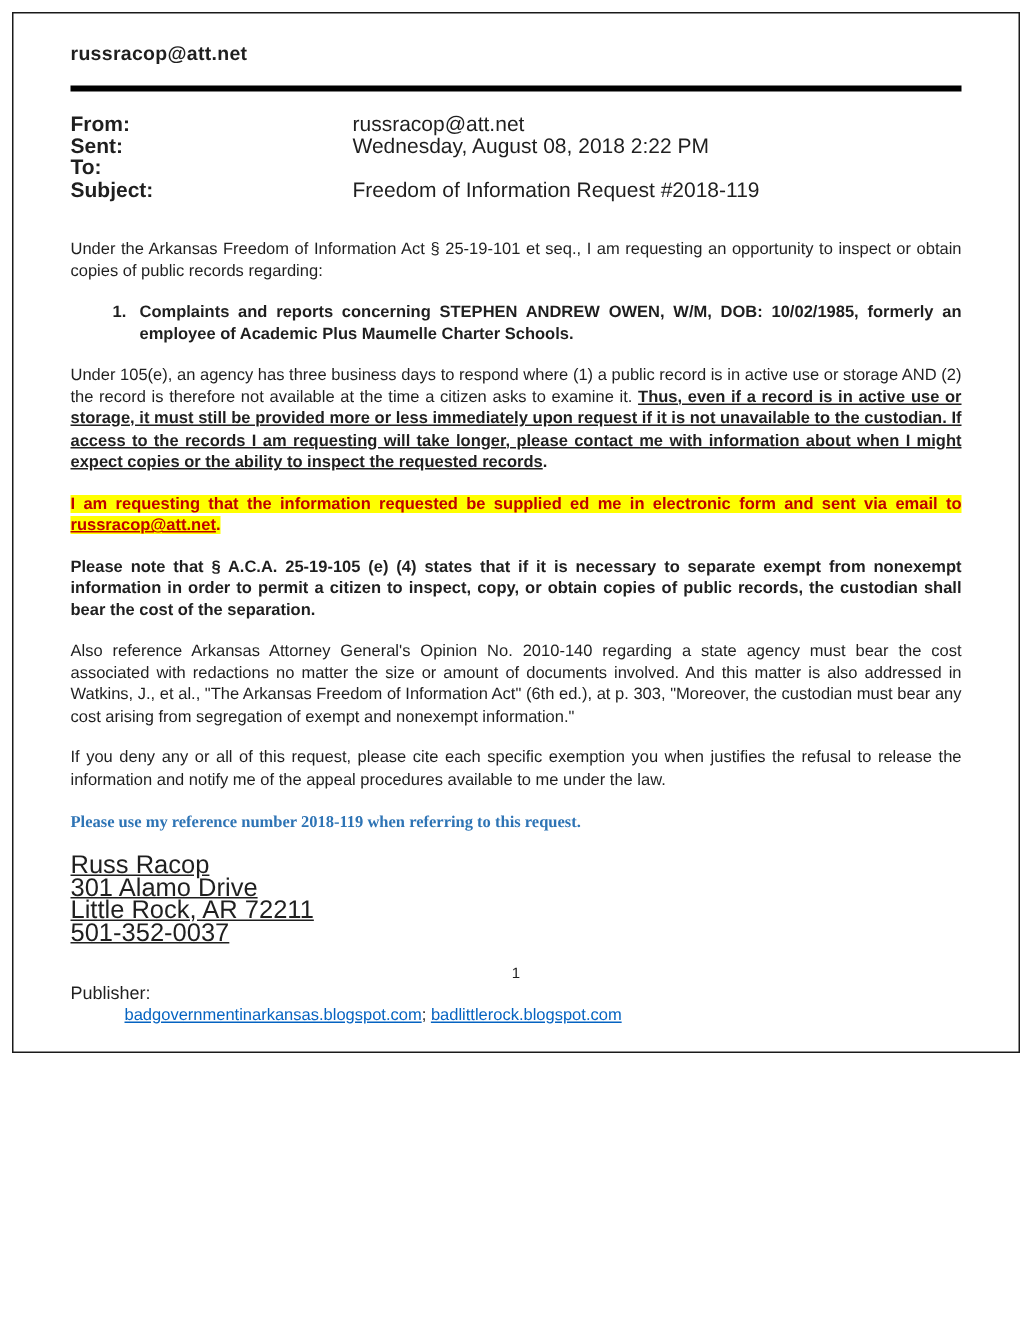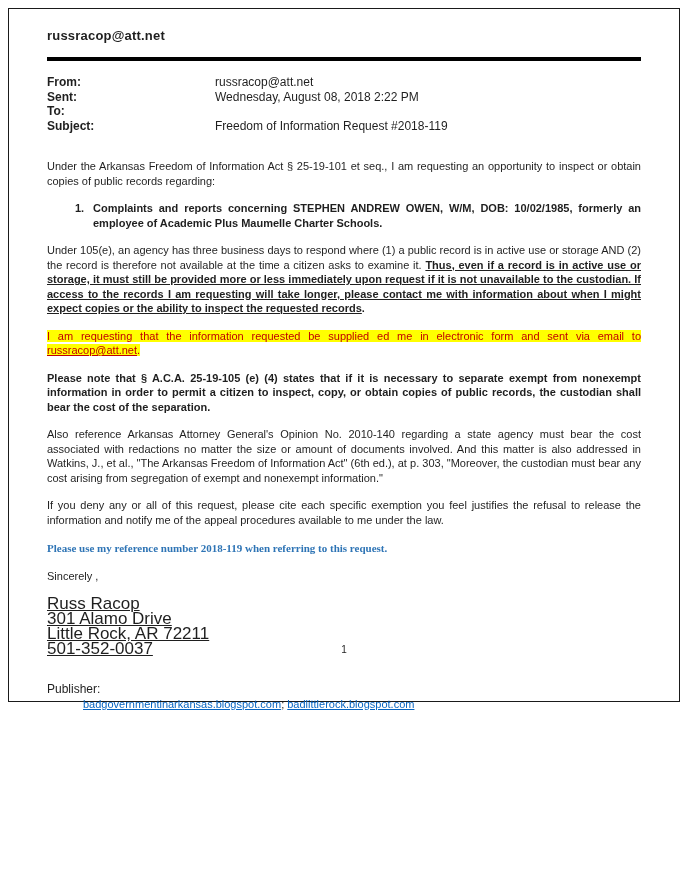--- a/index.html
+++ b/index.html
@@ -34,22 +34,23 @@
     margin-bottom: 14px;
   }
   .title-rule {
     height: 4px;
     background: #000000;
     margin-bottom: 14px;
   }
   .email-meta { margin-bottom: 26px; }
   .meta-row {
     display: flex;
-    font-size: 12px;
+    font-size: 14px;
     line-height: 14.5px;
+    gap: 20px;
   }
   .meta-label { width: 168px; font-weight: bold; flex: 0 0 168px; }
   .meta-value { flex: 1; }
 
   .para {
     font-size: 11px;
     line-height: 14.5px;
     text-align: justify;
     margin-bottom: 13px;
   }
@@ -63,21 +64,21 @@
     font-weight: bold;
     margin: 0 0 13px 28px;
     text-align: justify;
   }
   .list-num { flex: 0 0 18px; }
   .list-text { flex: 1; }
 
   .hl {
     background: #ffff00;
     color: #c00000;
-    font-weight: normal;
+    font-weight: bold;
   }
   .hl-link { text-decoration: underline; cursor: pointer; }
 
   .para-reference {
     color: #2e74b5;
     font-weight: bold;
     text-align: left;
     margin-top: 14px;
     font-family: Liberation Serif, serif;
   }
@@ -136,25 +137,24 @@
     </div>
 
     <p class="para"><span>Under 105(e), an agency has three business days to respond where (1) a public record is in active use or storage AND (2) the record is therefore not available at the time a citizen asks to examine it. </span><span class="bold-underline">Thus, even if a record is in active use or storage, it must still be provided more or less immediately upon request if it is not unavailable to the custodian.  If access to the records I am requesting will take longer, please contact me with information about when I might expect copies or the ability to inspect the requested records</span><span class="bold">.</span></p>
 
     <p class="para"><span class="hl">I am requesting that the information requested be supplied ed  me in electronic form and sent via email to </span><span class="hl hl-link">russracop@att.net</span><span class="hl">.</span></p>
 
     <p class="para bold">Please note that § A.C.A. 25-19-105 (e) (4) states that if it is necessary to separate exempt from nonexempt information in order to permit a citizen to inspect, copy, or obtain copies of public records, the custodian shall bear the cost of the separation.</p>
 
     <p class="para">Also reference Arkansas Attorney General's Opinion No. 2010-140 regarding a state agency must bear the cost associated with redactions no matter the size or amount of documents involved.  And this matter is also addressed in Watkins, J., et al., "The Arkansas Freedom of Information Act" (6th ed.), at p. 303, "Moreover, the custodian must bear any cost arising from segregation of exempt and nonexempt information."</p>
 
-    <p class="para">If you deny any or all of this request, please cite each specific exemption you feel justifies the refusal to release the information and notify me of the appeal procedures available to me under the law.</p>
+    <p class="para">If you deny any or all of this request, please cite each specific exemption you when justifies the refusal to release the information and notify me of the appeal procedures available to me under the law.</p>
 
     <p class="para para-reference">Please use my reference number 2018-119 when referring to this request.</p>
 
-    <p class="para closing">Sincerely ,</p>
 
     <div class="signature-block">
       <div>Russ Racop</div>
       <div>301 Alamo Drive</div>
       <div>Little Rock, AR 72211</div>
       <div>501-352-0037</div>
     </div>
 
     <div class="publisher-label">Publisher:</div>
     <div class="publisher-links"><a>badgovernmentinarkansas.blogspot.com</a><span>;</span> <a>badlittlerock.blogspot.com</a></div>

